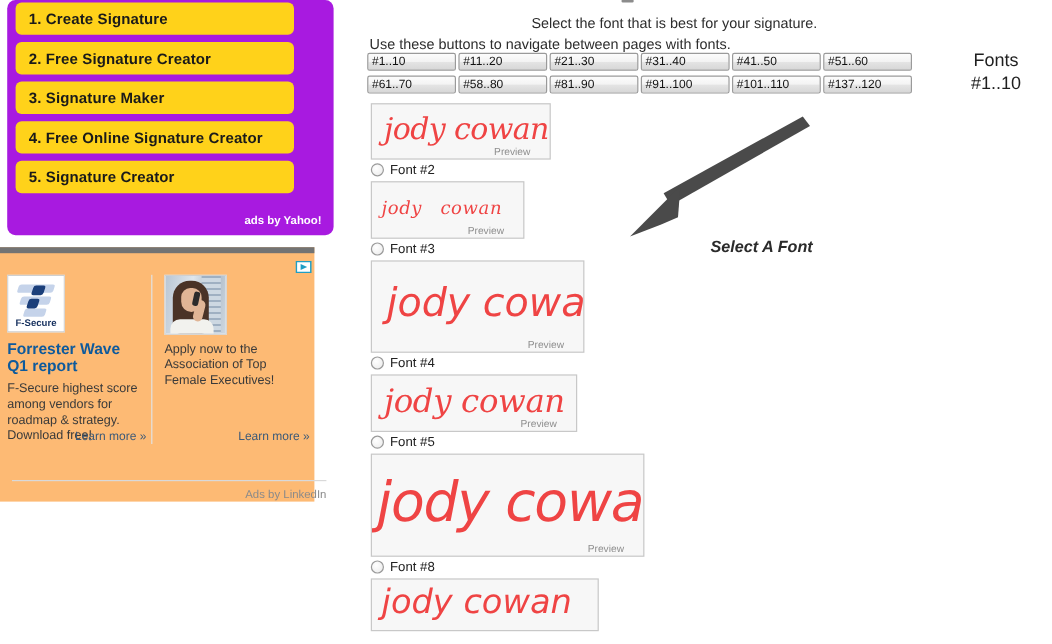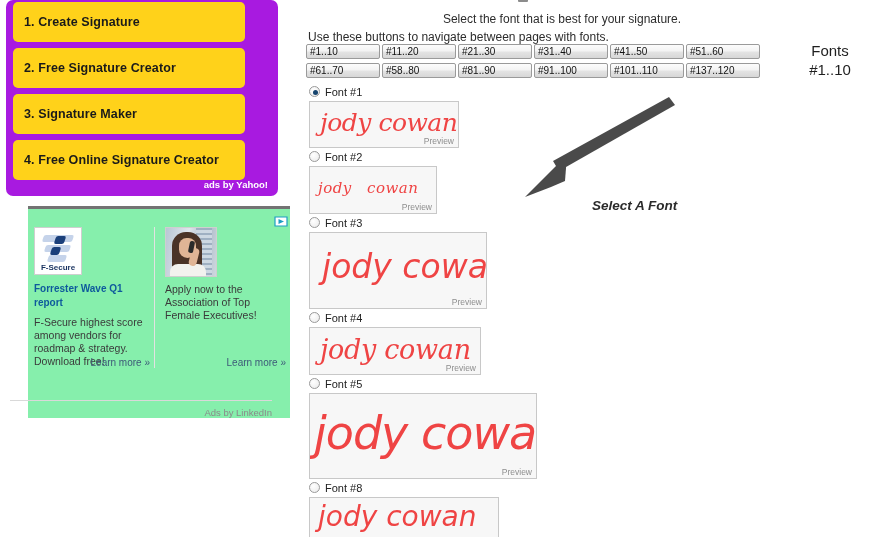--- a/index.html
+++ b/index.html
@@ -19,42 +19,42 @@
     position: absolute; left: 6px; top: 0px;
     width: 272px; height: 196px;
     background: #a81ae0;
     border-radius: 7px;
   }
   .yahoo-list {
     position: absolute; left: 7px; top: 2px; width: 232px;
   }
   .yellow-btn {
     position: relative;
-    width: 232px; height: 40px;
+    width: 232px; height: 27px;
     background: #ffd21a;
     border-radius: 5px;
     margin-bottom: 6px;
     display: flex; align-items: center;
     padding-left: 11px;
     font-size: 12.5px; font-weight: bold; color: #1a1a1a;
     letter-spacing: 0.1px;
     cursor: pointer;
     white-space: nowrap;
   }
   .ads-by-yahoo {
     position: absolute; right: 10px; bottom: 6px;
     font-size: 9.5px; font-weight: bold; color: #ffffff;
   }
 
   
   .li-ad {
-    position: absolute; left: 28px; top: 206px;
+    position: absolute; left: 0; top: 206px;
     width: 262px; height: 212px;
-    background: #86efac;
-    border-top: 3px solid #737373;
+    background: #fdba74;
+    border-top: 5px solid #737373;
   }
   .li-dlabel {
     position: absolute; right: 2px; top: 4px;
     width: 14px; height: 11px;
   }
   .li-cols { position: absolute; left: 6px; top: 18px; width: 252px; display: flex; }
   .li-col { width: 120px; padding-right: 10px; position: relative; }
   .li-col.second { border-left: 1px solid #e2e2e2; padding-left: 10px; width: 132px; }
 
   .li-thumb-box {
@@ -90,21 +90,21 @@
   .ph-face { position: absolute; left: 13px; top: 10px; width: 17px; height: 20px;
     background: #e0b596; border-radius: 8px 8px 9px 9px; }
   .ph-body { position: absolute; left: 4px; top: 36px; width: 36px; height: 16px;
     background: #f2f2ee; border-radius: 8px 8px 0 0; }
   .ph-arm { position: absolute; left: 24px; top: 20px; width: 8px; height: 18px;
     background: #e0b596; border-radius: 4px; transform: rotate(14deg); }
   .ph-phone { position: absolute; left: 23px; top: 13px; width: 5px; height: 12px;
     background: #2b2b2b; border-radius: 2px; transform: rotate(12deg); }
 
   .li-title {
-    margin-top: 7px; font-size: 10px; font-weight: bold; color: #0e5a9c;
+    margin-top: 7px; font-size: 13px; font-weight: bold; color: #0e5a9c;
     line-height: 14px; cursor: pointer;
   }
   .li-body {
     margin-top: 6px; font-size: 10.5px; color: #3a3a3a; line-height: 13px;
   }
   .li-learn {
     position: absolute; bottom: 0; right: 4px;
     font-size: 10px; color: #3d5a78; cursor: pointer;
   }
   .li-col.second .li-learn { right: 0px; }
@@ -183,21 +183,21 @@
     margin: 2px 0 1px 3px;
     overflow: hidden;
   }
   .sig {
     position: absolute;
     color: #ef4444;
     white-space: nowrap;
     font-family: "DejaVu Serif", serif;
   }
   .preview-tag {
-    position: absolute; right: 4px; bottom: 1px;
+    position: absolute; right: 16px; bottom: 1px;
     font-size: 8.5px; color: #8e8e8e;
   }
 
   
   .b1 { width: 150px; height: 47px; }
   .b1 .sig { left: 10px; top: 6px; font-size: 25px; font-style: italic; font-family: "DejaVu Serif", serif; letter-spacing: -0.5px; }
   .b2 { width: 128px; height: 48px; }
   .b2 .sig { left: 8px; top: 12px; font-size: 15px; font-style: italic; letter-spacing: 0.5px; word-spacing: 10px; font-family: "DejaVu Serif", serif; }
   .b3 { width: 178px; height: 77px; }
   .b3 .sig { left: 12px; top: 14px; font-size: 33px; font-style: italic; font-family: "DejaVu Sans", sans-serif; letter-spacing: 0px; }
@@ -230,20 +230,23 @@
           <span>1. Create Signature</span>
         </div>
         <div class="yellow-btn">
           <span>2. Free Signature Creator</span>
         </div>
         <div class="yellow-btn">
           <span>3. Signature Maker</span>
         </div>
         <div class="yellow-btn">
           <span>4. Free Online Signature Creator</span>
+        </div>
+        <div class="yellow-btn">
+          <span>5. Signature Creator</span>
         </div>
       </div>
       <div class="ads-by-yahoo">ads by Yahoo!</div>
     </div>
 
     <div class="li-ad">
       <div class="li-dlabel">
         <svg width="14" height="11" viewBox="0 0 14 11">
           <path d="M1 1 h12 v9 h-12 z" fill="#ffffff" stroke="#1f9ec4" stroke-width="1.2"></path>
           <path d="M4.5 3 L10 5.5 L4.5 8 Z" fill="#1f9ec4"></path>
@@ -318,24 +321,20 @@
     </div>
 
     <div class="fonts-label">
       <div>Fonts</div>
       <div>#1..10</div>
     </div>
 
     <div class="font-list">
 
       <div class="font-row">
-        <div class="font-head">
-          <span class="radio checked"></span>
-          <span class="font-label">Font #1</span>
-        </div>
         <div class="preview-box b1">
           <span class="sig">jody cowan</span>
           <span class="preview-tag">Preview</span>
         </div>
       </div>
 
       <div class="font-row">
         <div class="font-head">
           <span class="radio"></span>
           <span class="font-label">Font #2</span>

